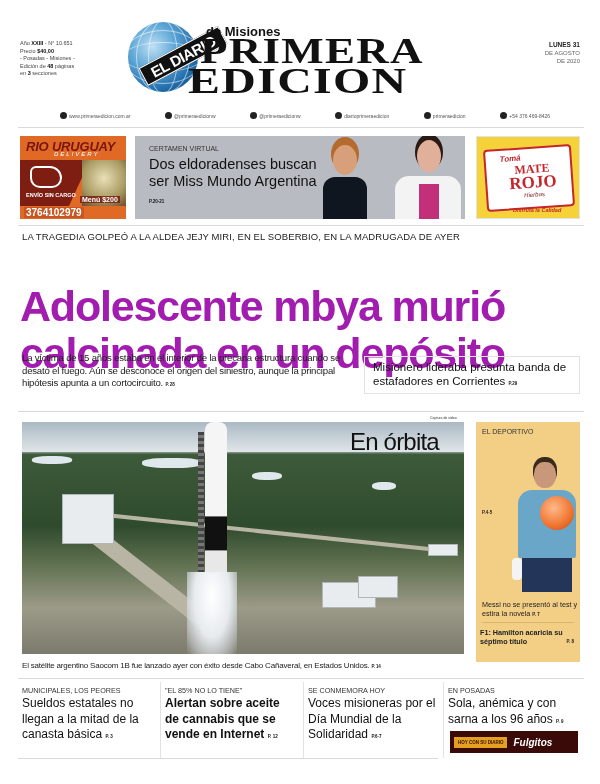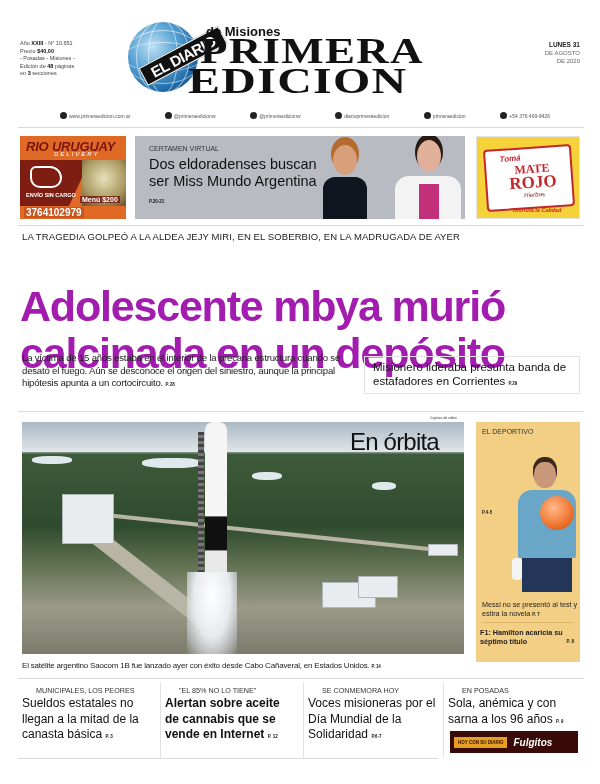--- a/index.html
+++ b/index.html
@@ -104,21 +104,21 @@
   .player .glove { position: absolute; left: 0; top: 96px; width: 10px; height: 22px; background: #f4f4f4; border-radius: 4px; }
   .sport-box .sub1 { position: absolute; left: 6px; top: 178px; font-size: 7.2px; line-height: 9px; color: #222; width: 96px; }
   .sport-box .divider { position: absolute; left: 6px; top: 200px; width: 92px; height: 1px; background: #dcb56a; }
   .sport-box .sub2 { position: absolute; left: 4px; top: 206px; font-size: 7.2px; line-height: 9px; font-weight: bold; color: #222; width: 94px; }
   .sport-box .p8 { position: absolute; right: 6px; top: 217px; font-size: 4.5px; font-weight: bold; }
 
   
   .bottom-row { left: 18px; top: 682px; width: 566px; height: 76px; display: flex; }
   .bcol { border-right: 1px solid #e2e2e2; padding: 4px 6px 0 4px; }
   .bcol:last-child { border-right: none; }
-  .bcol .kicker { font-size: 7.2px; color: #333; margin-bottom: 1px; margin-left: 14px; }
+  .bcol .kicker { font-size: 7.2px; color: #333; margin-bottom: 1px; }
   .bcol .headline { font-size: 12px; line-height: 15.5px; color: #111; }
   .bcol .bold { font-weight: bold; }
   .bottom-hr { left: 18px; top: 758px; width: 420px; height: 1px; background: #dadada; }
   .fulgitos { left: 450px; top: 731px; width: 128px; height: 22px; background: #3a0a08; display: flex; align-items: center; padding: 0 4px; gap: 6px; }
   .fulgitos .tag { background: #e4a11f; color: #3a0a08; font-size: 4.5px; font-weight: bold; padding: 3px 4px; }
   .fulgitos .brand { color: #fff; font-weight: 900; font-size: 10px; font-style: italic; }
 </style>
 </head>
 <body>
 

